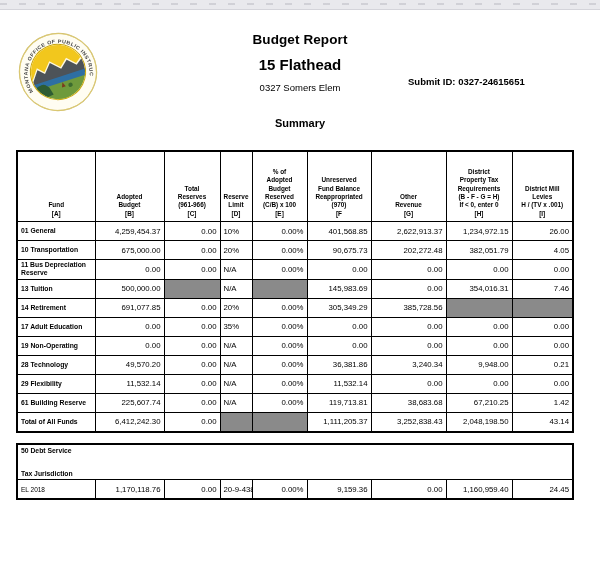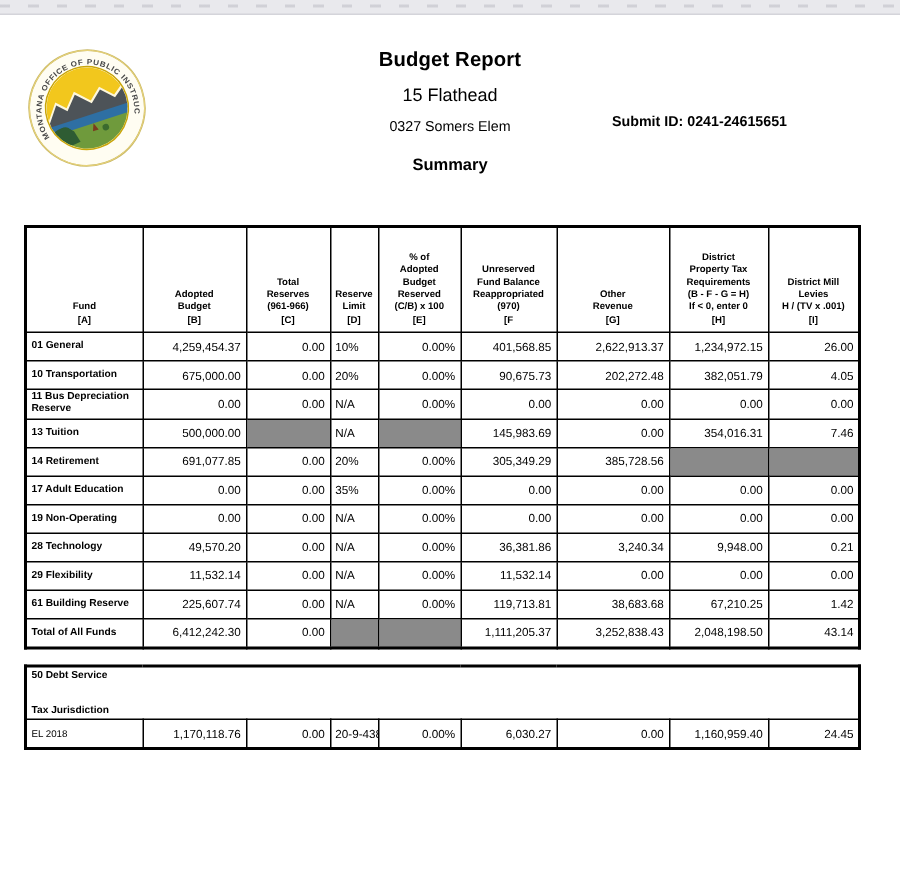--- a/index.html
+++ b/index.html
@@ -19,25 +19,25 @@
     position:absolute;top:3px;left:0;right:0;height:2px;
     background:repeating-linear-gradient(90deg,#c6c6cd 0 7px,transparent 7px 19px);
     opacity:.7;
   }
 
   .doc-header{position:absolute;top:30px;left:0;right:0;height:90px;}
   .logo-wrap{position:absolute;left:17px;top:0;width:82px;height:84px;}
   .title-stack{position:absolute;left:0;right:0;top:2px;text-align:center;}
   .doc-title{font-size:13.5px;font-weight:bold;letter-spacing:.1px;}
   .doc-fy{font-size:12px;font-weight:bold;margin-top:7px;}
-  .doc-county{font-size:12px;font-weight:normal;margin-top:9px;}
+  .doc-county{font-size:15px;font-weight:bold;margin-top:9px;}
   .doc-district{font-size:9.5px;font-weight:normal;margin-top:9px;}
   .submit-id{position:absolute;left:408px;top:46px;font-size:9.5px;font-weight:bold;}
 
-  .summary-title{position:absolute;top:104px;left:0;right:0;text-align:center;font-size:11px;font-weight:bold;}
+  .summary-title{position:absolute;top:117px;left:0;right:0;text-align:center;font-size:11px;font-weight:bold;}
 
   table.grid{
     border-collapse:collapse;table-layout:fixed;width:556px;
     border:2px solid #000;
   }
   table.grid th,table.grid td{border:1.5px solid #000;overflow:hidden;}
   table.grid th{
     vertical-align:bottom;text-align:center;
     font-size:6.4px;font-weight:bold;line-height:1.3;
     padding:2px 1px 3px;height:64px;
@@ -101,21 +101,21 @@
           <path d="M 18,66 Q 41,74 64,66 L 64,70 L 18,70 Z" fill="#b58a3e"></path>
         </g>
       </g>
     </svg>
   </div>
   <div class="title-stack">
     <div class="doc-title">Budget Report</div>
     <div class="doc-county">15 Flathead</div>
     <div class="doc-district">0327 Somers Elem</div>
   </div>
-  <div class="submit-id">Submit ID: 0241-24615651</div>
+  <div class="submit-id">Submit ID: 0327-24615651</div>
 </div>
 
 <div class="summary-title">Summary</div>
 
 <div class="summary-table-wrap">
   <table class="grid">
     <colgroup>
       <col style="width:78px">
         <col style="width:69px">
         <col style="width:56px">
@@ -288,20 +288,20 @@
         </td>
       </tr>
     </tbody>
     <tbody>
         <tr>
           <td class="lbl-sm">EL 2018</td>
           <td class="num">1,170,118.76</td>
           <td class="num">0.00</td>
           <td class="ctr">20-9-438</td>
           <td class="num">0.00%</td>
-          <td class="num">6,030.27</td>
+          <td class="num">9,159.36</td>
           <td class="num">0.00</td>
           <td class="num">1,160,959.40</td>
           <td class="num">24.45</td>
         </tr>
       </tbody>
   </table>
 </div>
 
 </body></html>

